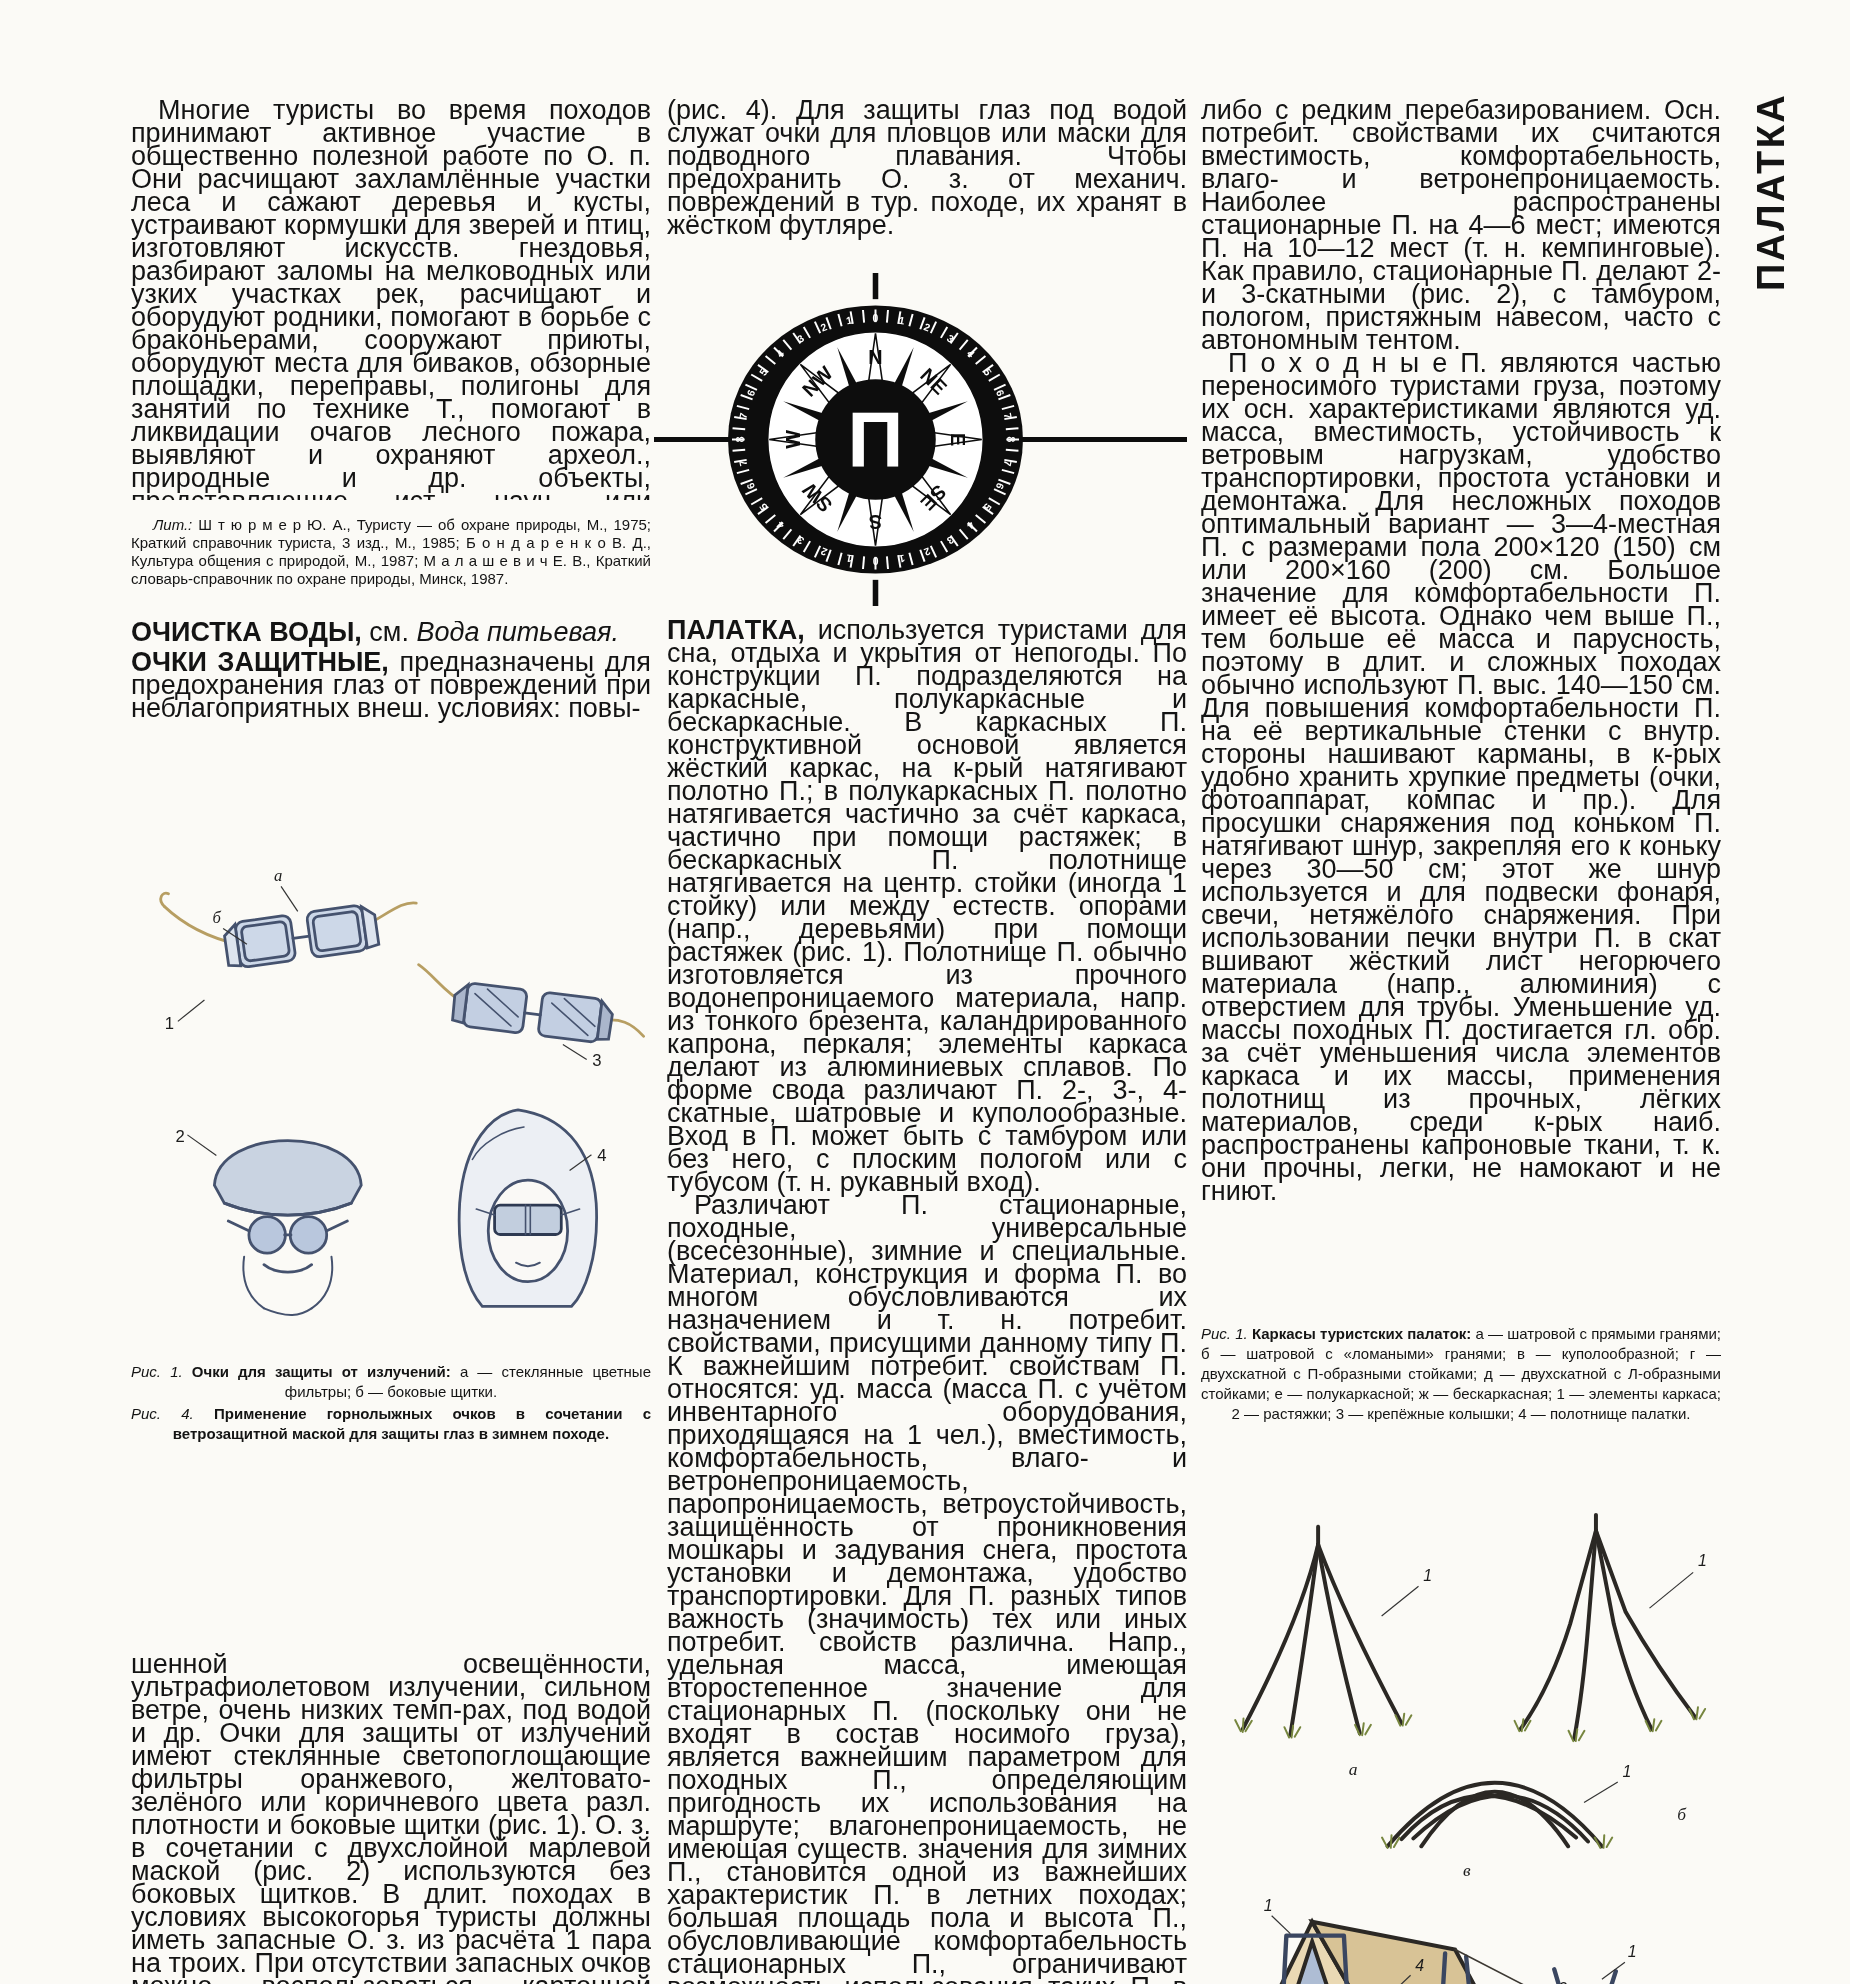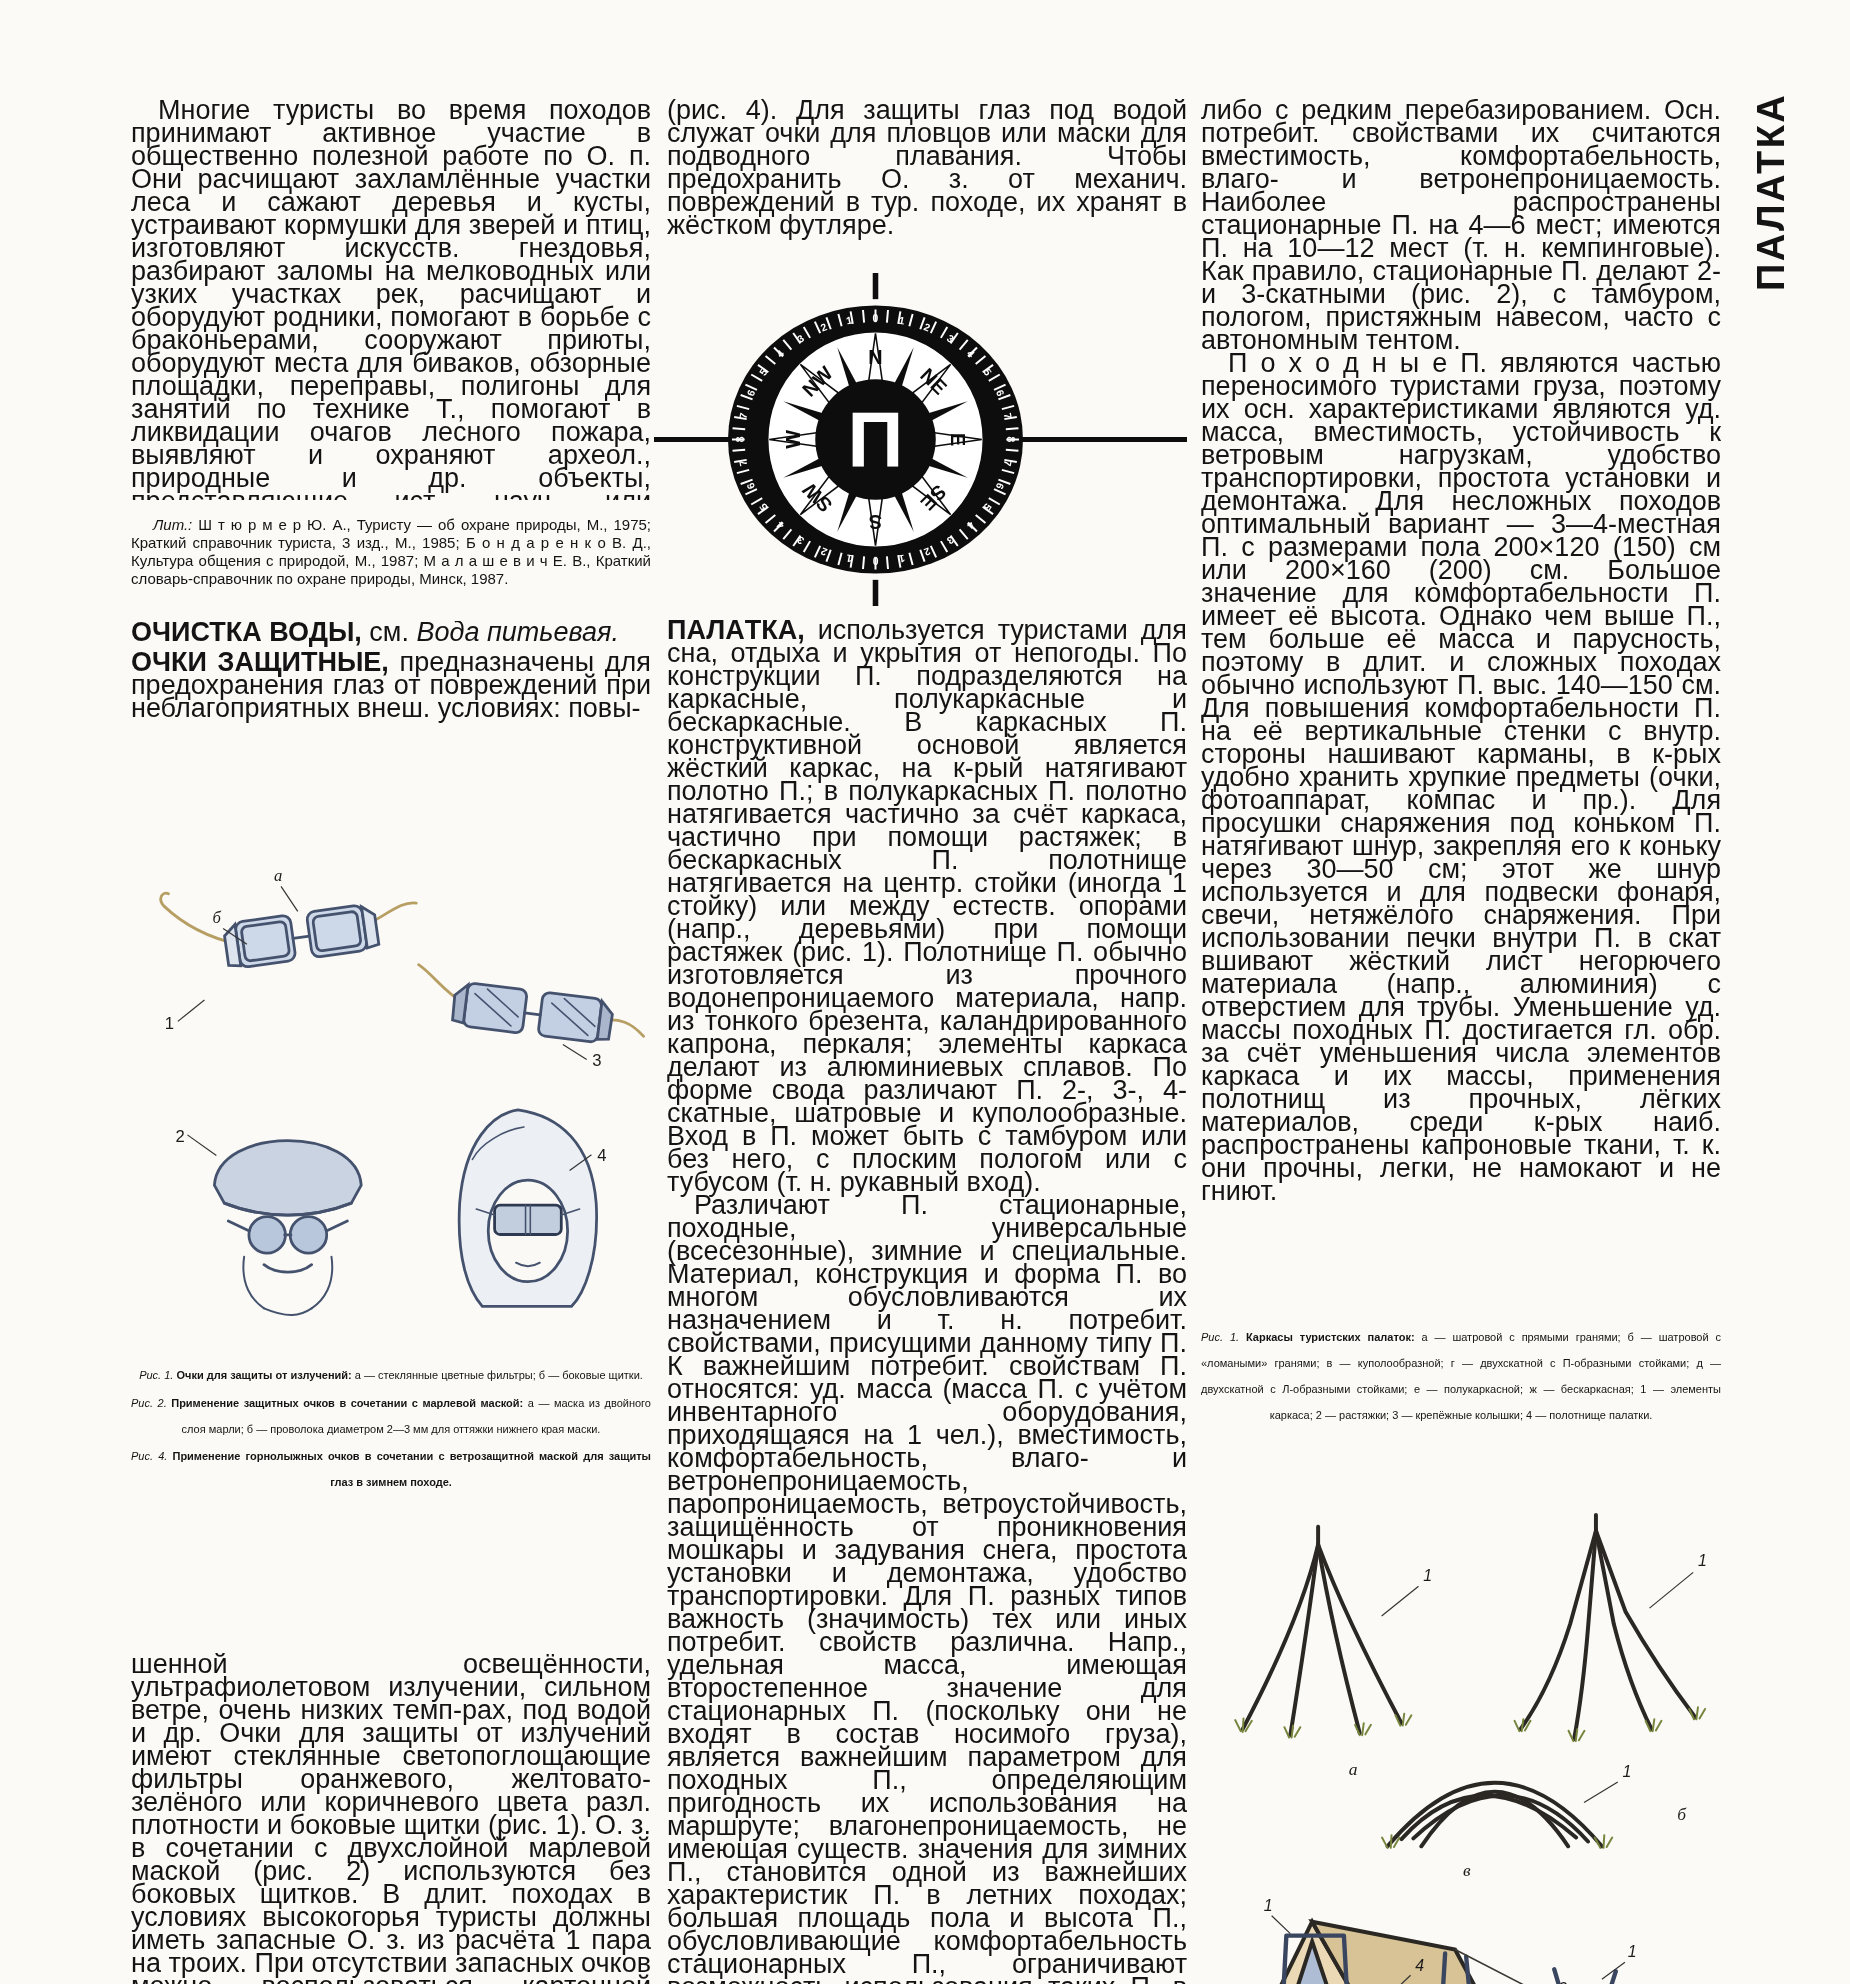--- a/index.html
+++ b/index.html
@@ -1,21 +1,21 @@
 <!DOCTYPE html>
 <html style="font-size:6.4px"><head>
 <meta charset="utf-8">
 <style>
   html,body{margin:0;padding:0;}
   body{width:1851px;height:2418px;position:relative;background:#fbfaf6;font-family:"Liberation Sans",sans-serif;color:#141414;}
   .abs{position:absolute;}
   .bodytext{font-size:27px;line-height:23px;text-align:justify;}
   .indent{text-indent:27px;}
   .smalltext{font-size:15px;line-height:18px;text-align:justify;}
-  .cap{font-size:11px;line-height:26px;text-align:justify;text-align-last:center;margin:0 0 1.6px 0;}
+  .cap{font-size:15px;line-height:20px;text-align:justify;text-align-last:center;margin:0 0 1.6px 0;}
   b.head{font-weight:bold;}
   .col{width:520px;overflow:hidden;}
   p{margin:0;}
   .runhead{writing-mode:vertical-rl;transform:rotate(180deg);font-weight:bold;font-size:38px;letter-spacing:2.4px;}
   .hline{background:#0d0d0d;height:5.2px;}
   svg text{font-family:"Liberation Sans",sans-serif;}
   .figletter{font-family:"Liberation Serif",serif;font-style:italic;}
 </style>
 </head>
 <body>
@@ -99,21 +99,20 @@
       <line x1="118" y1="462" x2="185" y2="408"></line>
       <line x1="142" y1="748" x2="215" y2="800"></line>
       <line x1="1148" y1="558" x2="1088" y2="520"></line>
       <line x1="1160" y1="798" x2="1105" y2="838"></line>
     </g>
   </g>
 </svg>
 
 <div class="abs col" style="left:131px;top:1362px;height:290px">
   <p class="cap"><i>Рис. 1.</i> <b>Очки для защиты от излучений:</b> <span>а — стеклянные цветные фильтры; б — боковые щитки.</span></p>
-  <p class="cap"><i>Рис. 2.</i> <b>Применение защитных очков в сочетании с марлевой маской:</b> <span>а — маска из двойного слоя марли; б — проволока диаметром 2—3 мм для оттяжки нижнего края маски.</span></p>
   <p class="cap"><i>Рис. 4.</i> <b>Применение горнолыжных очков в сочетании с ветрозащитной маской для защиты глаз в зимнем походе.</b> <span></span></p>
 </div>
 
 <div class="abs col bodytext" style="left:131px;top:1653px;height:715px">
   <p><span>шенной освещённости, ультрафиолетовом излучении, сильном ветре, очень низких темп-рах, под водой и др. Очки для защиты от излучений имеют стеклянные светопоглощающие фильтры оранжевого, желтовато-зелёного или коричневого цвета разл. плотности и боковые щитки (рис. 1). О. з. в сочетании с двухслойной марлевой маской (рис. 2) используются без боковых щитков. В длит. походах в условиях высокогорья туристы должны иметь запасные О. з. из расчёта 1 пара на троих. При отсутствии запасных очков можно воспользоваться картонной лентой с узкими прорезями (рис. 3) или оправой от очков, заклеенной лейкопластырем с прорезями. Туристы, имеющие очки с оптич. стёклами, могут использовать их в качестве защитных, дополнив светопоглощающими цветными фильтрами (пластинками) из пластмассы. В зимних условиях в качестве защитных обычно применяют горнолыжные очки, в случае необходимости — совместно с </span></p>
 </div>
 
 <div class="abs col bodytext" style="left:667px;top:99px;height:159px">
   <p>(рис. 4). Для защиты глаз под водой служат очки для пловцов или маски для подводного плавания. Чтобы предохранить О. з. от механич. повреждений в тур. походе, их хранят в жёстком футляре.</p>
 </div>

